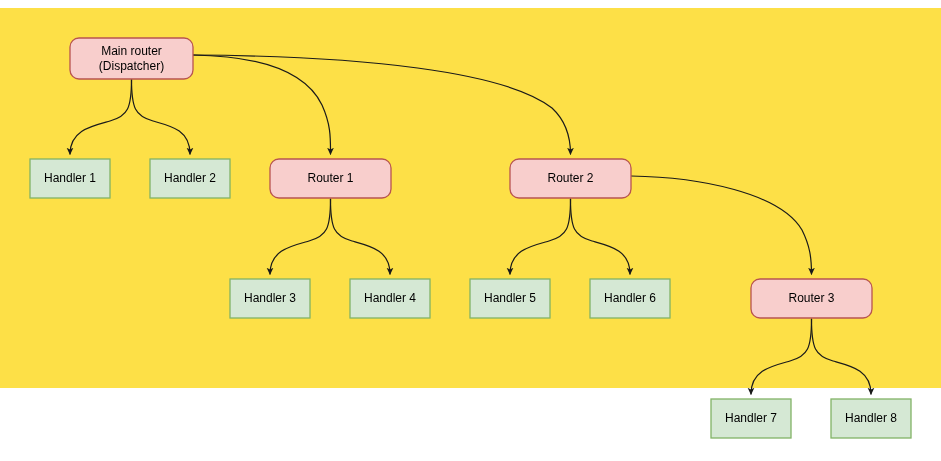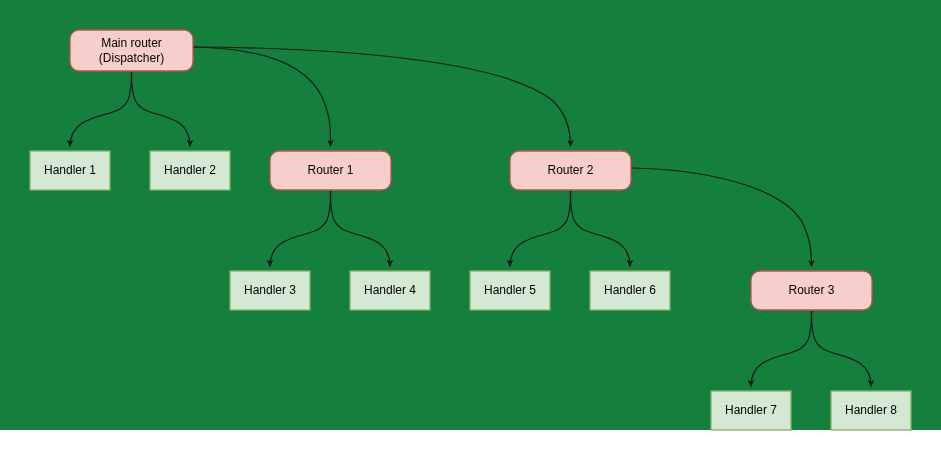--- a/index.html
+++ b/index.html
@@ -9,22 +9,23 @@
   }
   body {
     width: 941px;
     height: 461px;
     font-family: "Liberation Sans", sans-serif;
     overflow: hidden;
   }
   #diagram-canvas {
     position: relative;
     width: 941px;
-    height: 430px;
-    background: #15803d;
+    height: 380px;
+    background: #fde047;
+    margin-top: 8px;
   }
   svg.flow {
     position: absolute;
     top: 0;
     left: 0;
     width: 941px;
     height: 461px;
   }
   .edge-path {
     fill: none;

